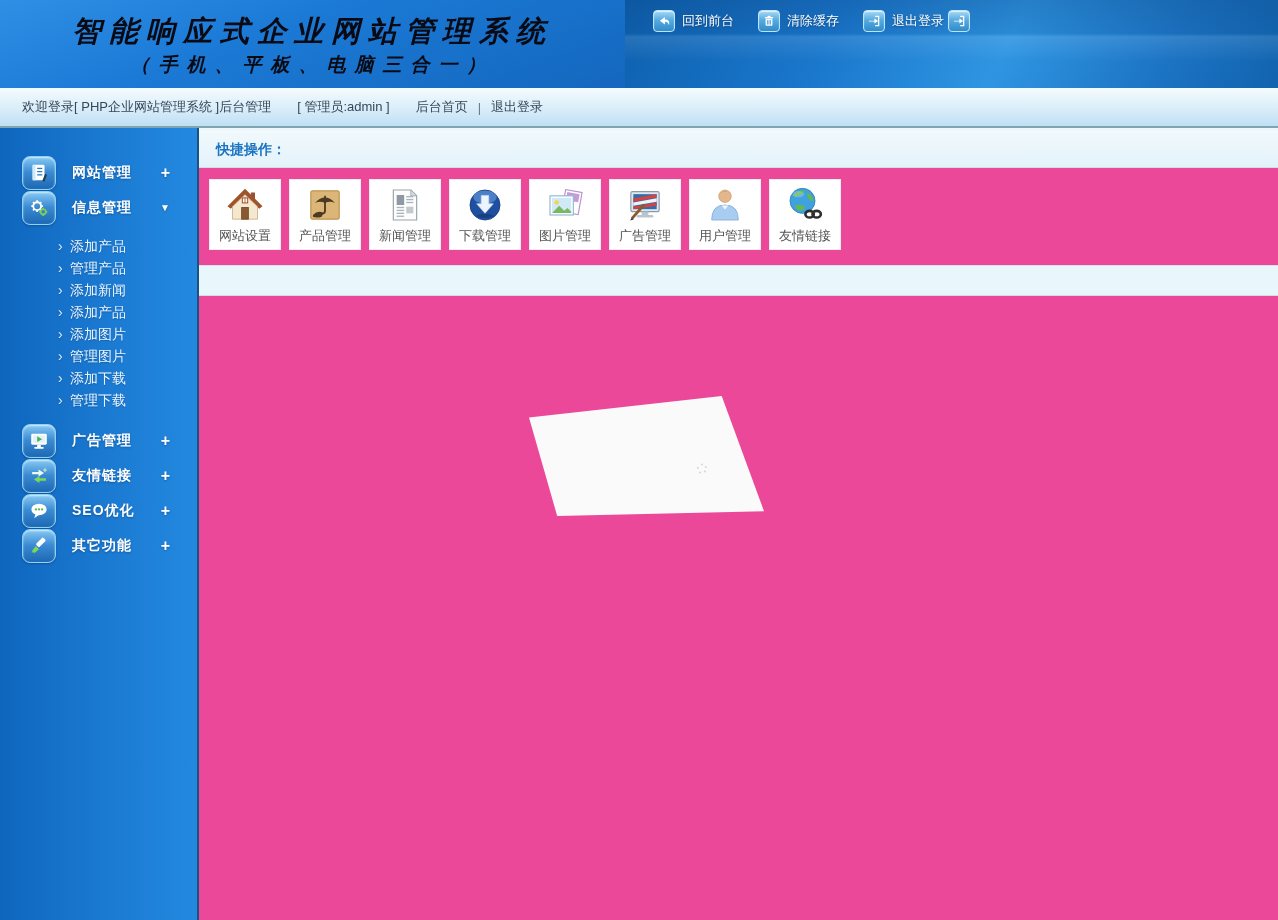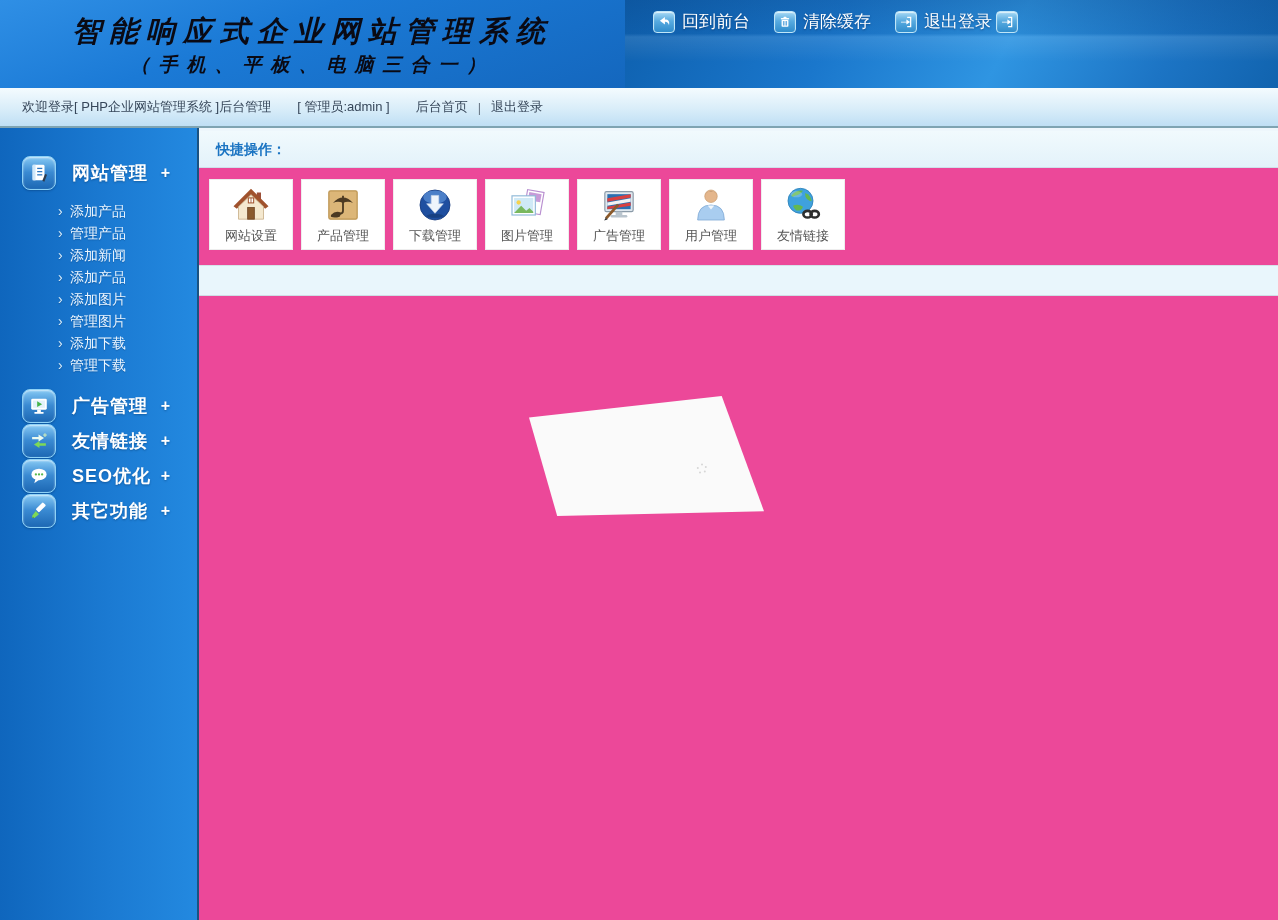--- a/index.html
+++ b/index.html
@@ -34,21 +34,21 @@
   }
   .header-actions { position:absolute; top:10px; left:28px; display:flex; align-items:center; z-index:2; }
   .header-action { display:flex; align-items:center; margin-right:24px; cursor:pointer; }
   .hicon {
     width:22px; height:22px; border-radius:4px; margin-right:7px;
     background:linear-gradient(180deg,#a6d9f5 0%,#58abe0 45%,#2f8ccc 100%);
     border:1px solid #bfe6f8; box-shadow:inset 0 1px 1px rgba(255,255,255,.7);
     display:flex; align-items:center; justify-content:center;
   }
   .hicon.trailing { margin-right:0; margin-left:4px; }
-  .header-action .hlabel { color:#fff; font-size:17px; text-shadow:0 1px 2px rgba(0,40,90,.55); }
+  .header-action .hlabel { color:#fff; font-size:13px; text-shadow:0 1px 2px rgba(0,40,90,.55); }
 
   
   .welcome-bar {
     height:40px; background:linear-gradient(180deg,#f4fbfe 0%,#d9edf9 55%,#bfdff4 100%);
     border-bottom:2px solid #7fa4b2; display:flex; align-items:center; padding-left:22px;
     font-size:13px; color:#37475a;
   }
   .welcome-bar span { margin-right:26px; white-space:nowrap; }
   .welcome-bar .wlink { cursor:pointer; margin-right:10px; }
   .welcome-bar .wdiv { margin-right:10px; color:#6b7a88; }
@@ -62,39 +62,39 @@
     background:linear-gradient(90deg,#0f66bd 0%,#1b7ad2 55%,#2389e0 100%);
     border-right:2px solid #1b5280; padding-top:27px;
   }
   .menu-item { height:35px; display:flex; align-items:center; padding-left:22px; position:relative; cursor:pointer; }
   .menu-icon {
     width:34px; height:34px; flex:none; border-radius:8px; margin-right:16px;
     background:linear-gradient(180deg,#86c9f4 0%,#3a8ad2 48%,#1d68b4 100%);
     border:1px solid #8ed2f6; box-shadow:inset 0 1px 2px rgba(255,255,255,.65), 0 1px 2px rgba(0,40,90,.35);
     display:flex; align-items:center; justify-content:center;
   }
-  .menu-label { color:#fff; font-size:18px; font-weight:bold; text-shadow:0 1px 2px rgba(0,50,100,.45); letter-spacing:1px; }
+  .menu-label { color:#fff; font-size:14px; font-weight:bold; text-shadow:0 1px 2px rgba(0,50,100,.45); letter-spacing:1px; }
   .menu-toggle { position:absolute; right:27px; color:#fff; font-weight:bold; font-size:16px; text-shadow:0 1px 2px rgba(0,50,100,.45); }
   .menu-toggle.tri { font-size:10px; }
   .submenu { padding:10px 0 12px 0; }
   .submenu-item { height:22px; line-height:22px; padding-left:70px; position:relative; color:#ecf6ff; font-size:14px; cursor:pointer; text-shadow:0 1px 1px rgba(0,50,100,.35); }
   .submenu-item .bullet { position:absolute; left:58px; top:0; color:#dcEFFb; color:#dceffb; font-size:14px; }
 
   
   .main { flex:1; position:relative; background:#ec4899; overflow:hidden; }
   .main-top-strip { height:3px; background:#eef7fc; }
   .quickbar {
     height:37px; line-height:36px; padding-left:17px;
     background:linear-gradient(180deg,#f1fafd 0%,#e3f2fa 100%);
     border-bottom:1px solid #cfe0ea;
     color:#1b74c2; font-size:14px; font-weight:bold;
   }
   .shortcuts { display:flex; padding:11px 0 0 10px; }
   .shortcut-cell {
-    width:84px; height:71px; flex:none; margin-right:8px;
+    width:72px; height:71px; flex:none; margin-right:8px;
     border:1px solid #ededed; background:#fff; text-align:center; padding-top:3px; cursor:pointer;
   }
   .shortcut-icon { height:43px; display:flex; align-items:center; justify-content:center; }
   .shortcut-label { font-size:13px; color:#555; margin-top:1px; }
   .emptybar {
     margin-top:15px; height:31px;
     background:#e9f6fc; border-top:1px solid #d5e2e9; border-bottom:1px solid #cfdde5;
   }
   .watermark {
     position:absolute; left:330px; top:268px; width:235px; height:120px;
@@ -183,20 +183,36 @@
               <line x1="10" y1="10.5" x2="15.6" y2="10.5"></line>
               <line x1="10" y1="14" x2="15.6" y2="14"></line>
             </g>
             <path d="M15.6 20.5 L18.6 13 L20.8 14 L17.8 21.5 Z" fill="#2b3b4e"></path>
           </svg>
         </span>
         <span class="menu-label">网站管理</span>
         <span class="menu-toggle">+</span>
       </div>
 
+      <div class="menu-item">
+        <span class="menu-icon">
+          <svg viewBox="0 0 24 24" width="22" height="22">
+            <g stroke="#fff" stroke-width="2" fill="none">
+              <circle cx="10" cy="10" r="4.3"></circle>
+              <path d="M10 3.6 V5.8 M10 14.2 V16.4 M3.6 10 H5.8 M14.2 10 H16.4 M5.5 5.5 L7 7 M13 13 L14.5 14.5 M14.5 5.5 L13 7 M7 13 L5.5 14.5"></path>
+            </g>
+            <g stroke="#7ed24f" stroke-width="1.8" fill="none">
+              <circle cx="16.6" cy="16.2" r="2.8"></circle>
+              <path d="M16.6 11.8 V13.2 M16.6 19.2 V20.6 M12.2 16.2 H13.6 M19.6 16.2 H21"></path>
+            </g>
+          </svg>
+        </span>
+        <span class="menu-label">信息管理</span>
+        <span class="menu-toggle tri">▼</span>
+      </div>
 
       <div class="submenu">
         <div class="submenu-item">
           <span class="bullet">›</span>
           <span>添加产品</span>
         </div>
         <div class="submenu-item">
           <span class="bullet">›</span>
           <span>管理产品</span>
         </div>
@@ -311,20 +327,40 @@
             <svg viewBox="0 0 48 48" width="40" height="40">
               <rect x="7" y="7" width="34" height="34" rx="2" fill="#dcb678" stroke="#bd9552" stroke-width="1.5"></rect>
               <path d="M12 21.5 Q24 8.5 36 21.5 Q30 18.5 24 21.5 Q18 18.5 12 21.5 Z" fill="#4c3a22"></path>
               <path d="M24 13 V31 Q24 34.5 20.5 34.5" stroke="#4c3a22" stroke-width="2.2" fill="none"></path>
               <path d="M9.5 36 Q15.5 29.5 22 33.5 L20 38 Q14 40 9.5 38.2 Z" fill="#4c3a22"></path>
             </svg>
           </div>
           <div class="shortcut-label">产品管理</div>
         </div>
 
+        <div class="shortcut-cell">
+          <div class="shortcut-icon">
+            <svg viewBox="0 0 48 48" width="40" height="40">
+              <path d="M10 6 H31 L38 13 V42 H10 Z" fill="#fdfdfd" stroke="#9aa4ad" stroke-width="1.4"></path>
+              <path d="M31 6 L38 13 H31 Z" fill="#d7dde2" stroke="#9aa4ad" stroke-width="1"></path>
+              <rect x="14" y="12" width="9" height="12" fill="#8e99a3"></rect>
+              <g stroke="#aab4bd" stroke-width="1.6">
+                <line x1="25.5" y1="14" x2="34" y2="14"></line>
+                <line x1="25.5" y1="17.5" x2="34" y2="17.5"></line>
+                <line x1="25.5" y1="21" x2="34" y2="21"></line>
+                <line x1="14" y1="27" x2="23" y2="27"></line>
+                <line x1="14" y1="30.5" x2="23" y2="30.5"></line>
+                <line x1="14" y1="34" x2="23" y2="34"></line>
+                <line x1="14" y1="37.5" x2="23" y2="37.5"></line>
+              </g>
+              <rect x="25.5" y="26" width="8.5" height="8" fill="#c2cad1"></rect>
+            </svg>
+          </div>
+          <div class="shortcut-label">新闻管理</div>
+        </div>
 
         <div class="shortcut-cell">
           <div class="shortcut-icon">
             <svg viewBox="0 0 48 48" width="40" height="40">
               <circle cx="24" cy="24" r="18" fill="#1f4fa0" stroke="#16397c" stroke-width="1"></circle>
               <ellipse cx="24" cy="14.5" rx="14" ry="8" fill="#5b8fd6" opacity="0.75"></ellipse>
               <path d="M24 34 L14 22.5 H19.5 V12.5 H28.5 V22.5 H34 Z" fill="#eef4fb" stroke="#c9d8ec" stroke-width="0.8"></path>
               <ellipse cx="24" cy="37" rx="10" ry="2.4" fill="#123468" opacity="0.55"></ellipse>
             </svg>
           </div>

